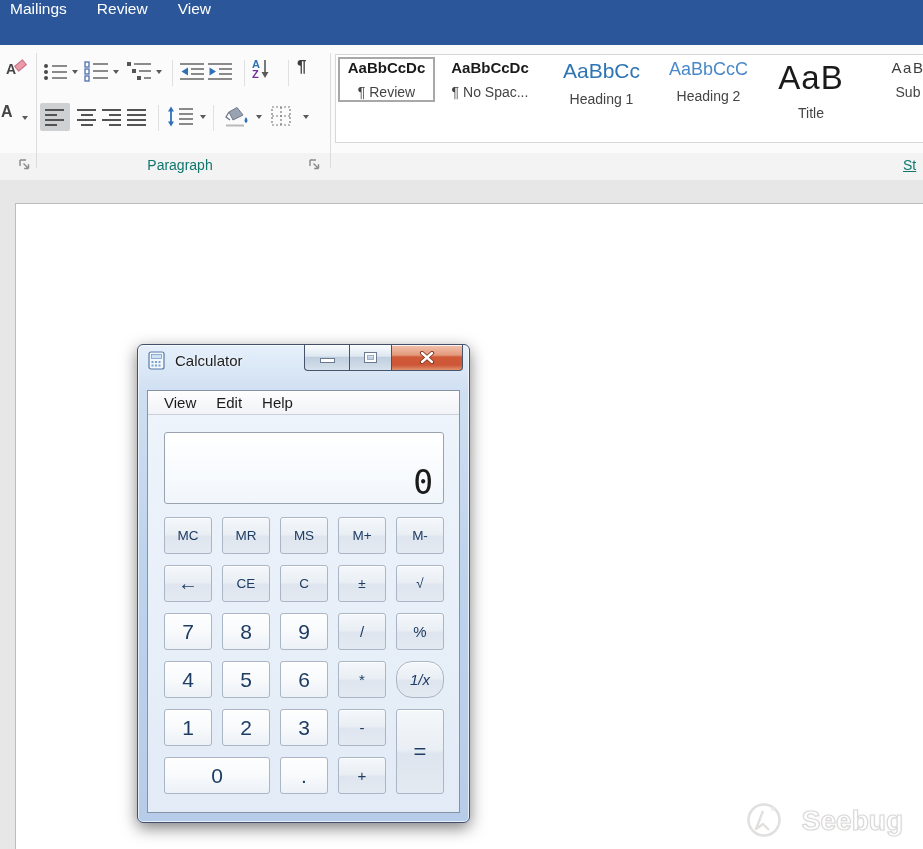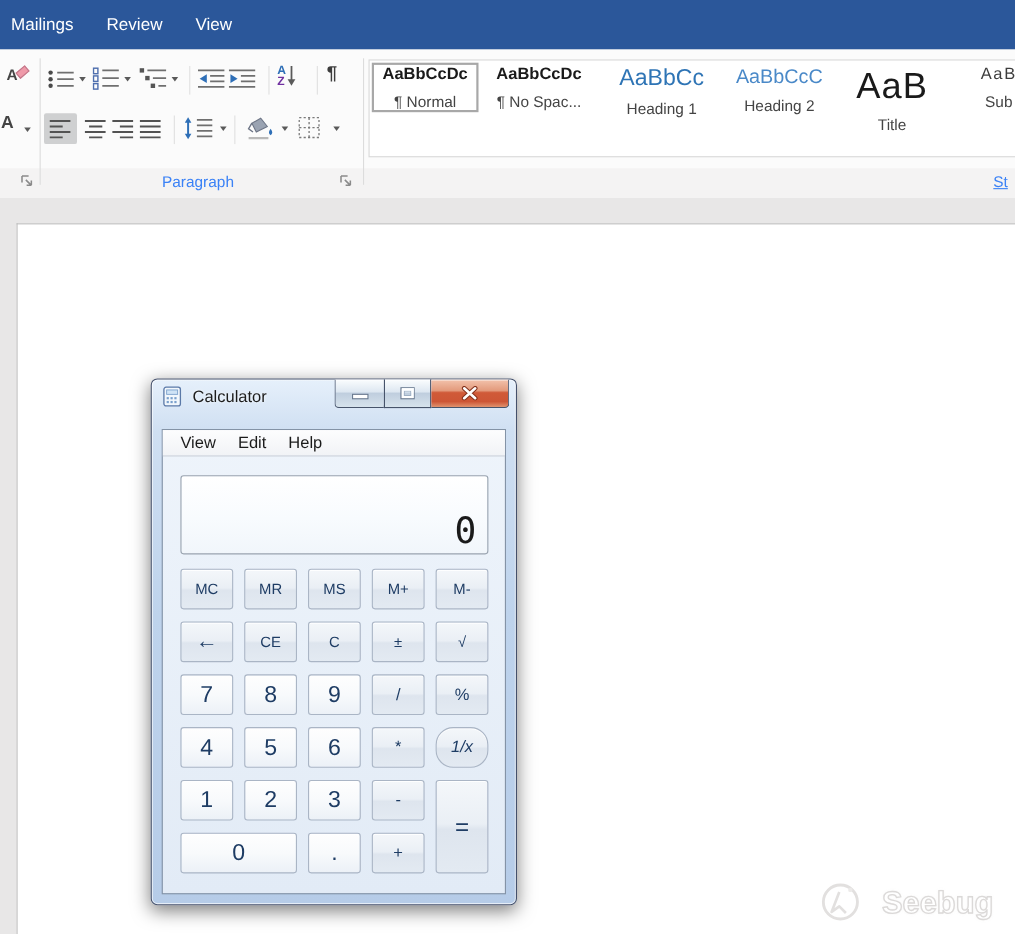--- a/index.html
+++ b/index.html
@@ -1,33 +1,33 @@
 <!DOCTYPE html>
 <html style="--word-blue: #2b579a; --tellme: #c3cfe8; --h1-blue: #2e74b5; --h2-blue: #4a89c8; --calc-text: #1e3c64; --close-red: #cd5636; --icon-blue: #2e6fb7; --sortz: #7030a0;"><head>
 <meta charset="utf-8">
 <style>
   html,body{margin:0;padding:0;background:#fff;}
   *{box-sizing:border-box;font-family:"Liberation Sans",sans-serif;}
   .screen{position:relative;width:923px;height:849px;overflow:hidden;background:#e8e7e7;}
 
   
   .topbar{position:absolute;left:0;top:0;width:923px;height:45px;background:var(--word-blue,#2b579a);}
-  .tabrow{position:absolute;left:10px;top:0;height:45px;display:flex;align-items:center;gap:30px;}
+  .tabrow{position:absolute;left:10px;top:0;height:45px;display:flex;gap:30px;}
   .tab{color:#fff;font-size:15.5px;cursor:default;}
   .tellme{position:absolute;left:254px;top:0;height:45px;display:flex;align-items:center;gap:8px;}
   .tellme-label{color:var(--tellme,#c3cfe8);font-size:15.5px;}
 
   
   .ribbon{position:absolute;left:0;top:45px;width:923px;height:135px;background:#fbfbfb;border-bottom:1px solid #cfcfcf;}
   .labelstrip{position:absolute;left:0;top:108px;width:923px;height:27px;background:#f4f3f3;}
   .vsep{position:absolute;top:8px;width:1px;height:115px;background:#dcdcdc;}
   .rsep{position:absolute;width:1px;height:26px;background:#e0e0e0;}
   .ric{position:absolute;}
   .dd{position:absolute;width:0;height:0;border-left:3.5px solid transparent;border-right:3.5px solid transparent;border-top:4px solid #5a5a5a;}
-  .grouplabel{position:absolute;top:112px;font-size:14px;color:#3b82f6;}
+  .grouplabel{position:absolute;top:112px;font-size:14px;color:#0f766e;}
   .pilcrow{font-size:17px;font-weight:bold;color:#3c3c3c;}
   .sorticon{display:flex;align-items:center;}
   .sortletters{display:flex;flex-direction:column;line-height:10px;font-size:11px;font-weight:bold;}
   .sortA{color:var(--icon-blue,#2e6fb7);}
   .sortZ{color:var(--sortz,#7030a0);}
   .alignbox{position:absolute;width:30px;height:28px;border-radius:2px;display:flex;align-items:center;justify-content:center;}
   .alignbox.sel{background:#cfd0d1;}
   .cfA{font-size:14px;font-weight:bold;color:#444;}
   .eraser{position:absolute;left:9px;top:2px;width:11px;height:7px;background:#ef9aa9;border:1px solid #c2788b;transform:rotate(-40deg);}
   .fcA{font-size:16px;font-weight:bold;color:#444;line-height:15px;display:block;text-align:center;}
@@ -279,21 +279,21 @@
     <svg class="ric" style="left:308px;top:113px;" width="13" height="13">
       <path d="M2 2 H8 M2 2 V8" stroke="#8a8a8a" stroke-width="1.4" fill="none"></path>
       <path d="M5.5 5.5 L10.5 10.5 M10.5 10.5 H6.2 M10.5 10.5 V6.2" stroke="#8a8a8a" stroke-width="1.4" fill="none"></path>
     </svg>
 
     <div class="vsep" style="left:330px;"></div>
 
     <div class="gallery" id="styles-row">
         <div class="style-item sw-normal sel">
           <span class="sample ss-normal">AaBbCcDc</span>
-          <span class="slabel">¶ Normal</span>
+          <span class="slabel">¶ Review</span>
         </div>
         <div class="style-item sw-nospace">
           <span class="sample ss-nospace">AaBbCcDc</span>
           <span class="slabel">¶ No Spac...</span>
         </div>
         <div class="style-item sw-h1">
           <span class="sample ss-h1">AaBbCc</span>
           <span class="slabel">Heading 1</span>
         </div>
         <div class="style-item sw-h2">

